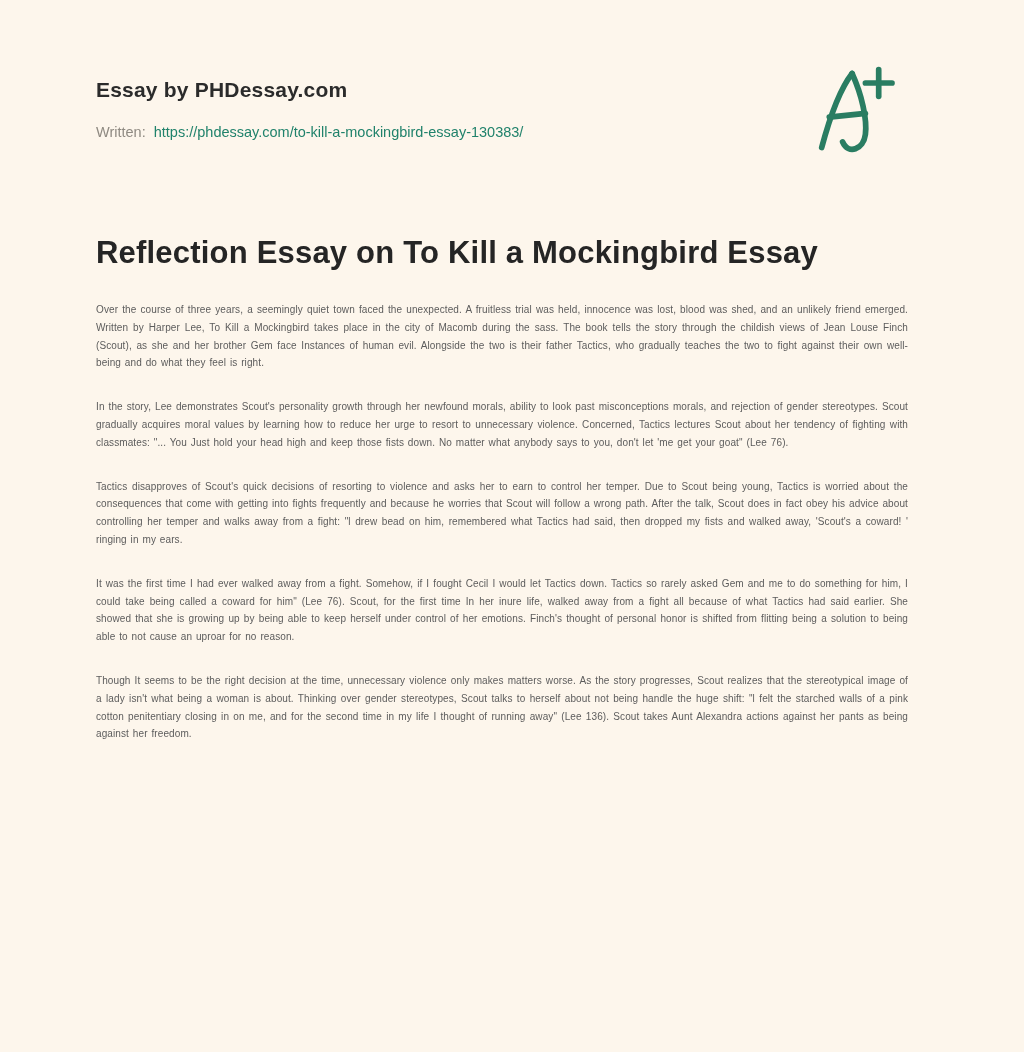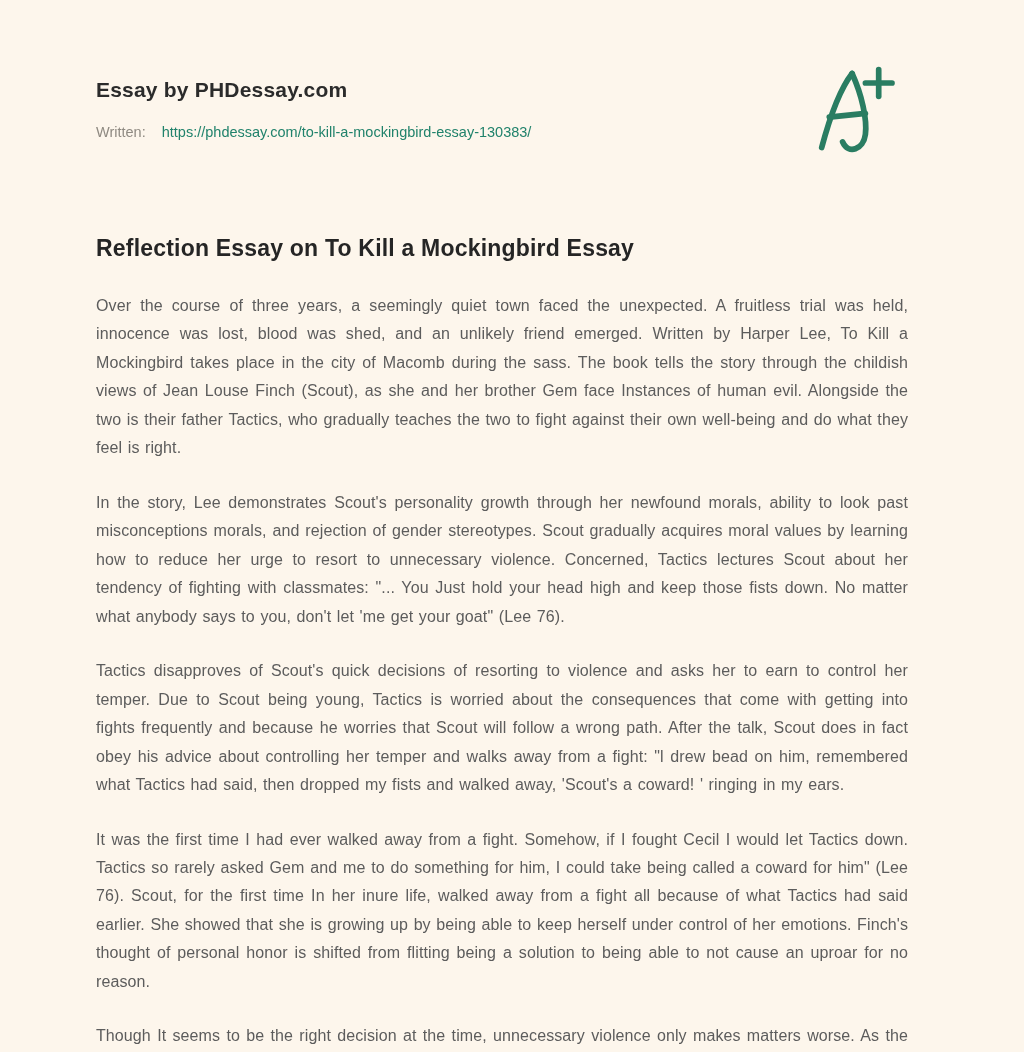--- a/index.html
+++ b/index.html
@@ -38,44 +38,44 @@
 
   .source-line {
     margin-top: 22px;
     font-size: 14.5px;
     color: #8f8a82;
   }
 
   .source-line a {
     color: #20826b;
     text-decoration: none;
-    margin-left: 12px;
+    margin-left: 4px;
   }
 
   .logo {
     width: 100px;
     height: 95px;
     flex-shrink: 0;
     margin-right: 4px;
   }
 
   .essay-title {
     margin-top: 76px;
-    font-size: 23px;
+    font-size: 31px;
     font-weight: 700;
     color: #252525;
     letter-spacing: 0.2px;
   }
 
   .essay-body {
     margin-top: 30px;
   }
 
   .essay-body p {
-    font-size: 16px;
+    font-size: 10px;
     line-height: 1.78;
     color: #5c5c5c;
     text-align: justify;
     margin-bottom: 26px;
     letter-spacing: 0.1px;
     word-spacing: 1px;
   }
 
   .essay-body p:last-child {
     margin-bottom: 0;

